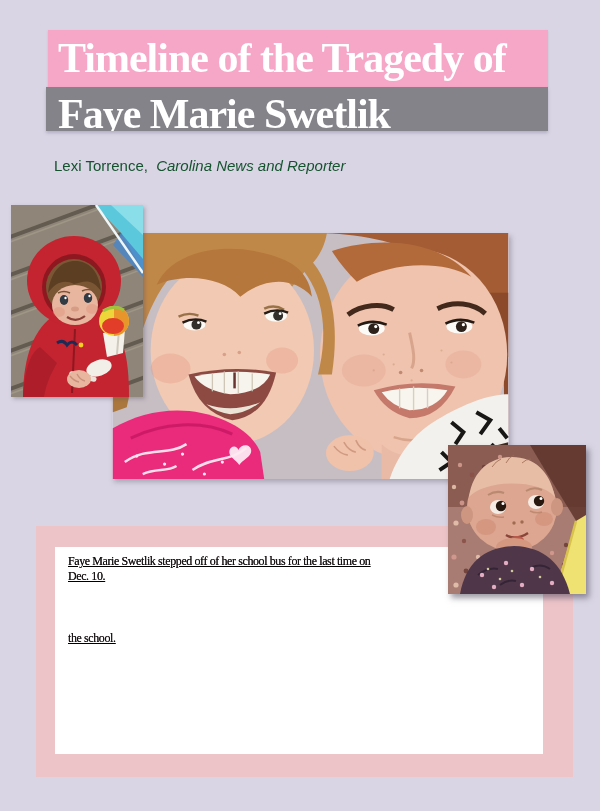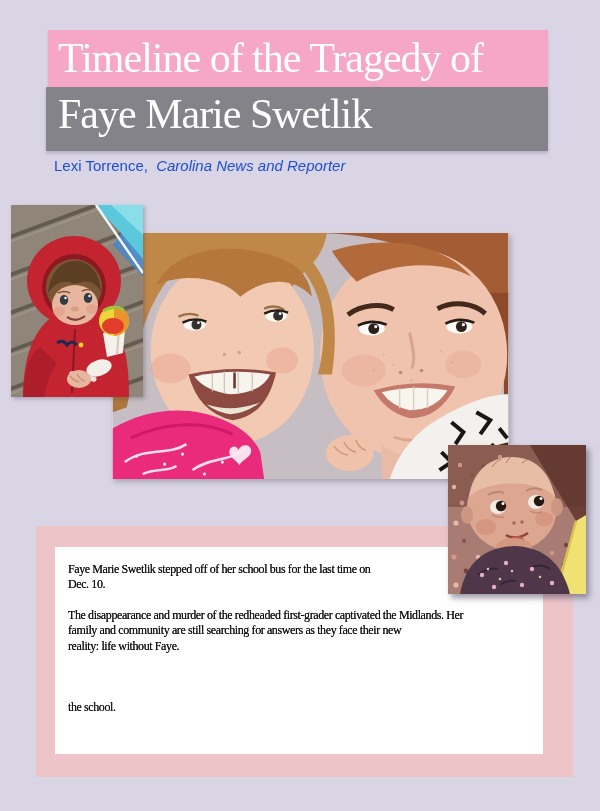--- a/index.html
+++ b/index.html
@@ -6,35 +6,35 @@
   body{
     width:600px;height:811px;
     background:#d9d5e4;
     font-family:"Liberation Serif", serif;
     overflow:hidden;
   }
   .poster{position:relative;width:600px;height:811px;background:#d9d5e4;}
 
   
   .banner{position:absolute;color:#ffffff;font-family:"Liberation Serif", serif;
-    font-weight:400;letter-spacing:-1px;white-space:nowrap;overflow:hidden;}
+    font-weight:700;letter-spacing:-1px;white-space:nowrap;overflow:hidden;}
   .banner-top{
     left:48px;top:30px;width:500px;height:57px;background:#f6a6c7;
     font-size:42px;line-height:56px;padding-left:10px;box-sizing:border-box;
     box-shadow:0 1px 2px rgba(120,110,135,.25);
   }
   .banner-bottom{
-    left:46px;top:87px;width:502px;height:64px;background:#84838a;
+    left:46px;top:87px;width:502px;height:44px;background:#84838a;
     font-size:42px;line-height:55px;padding-left:12px;box-sizing:border-box;
     box-shadow:0 2px 3px rgba(110,100,130,.35);
   }
   .byline{
     position:absolute;left:54px;top:156px;
     font-family:"Liberation Sans", sans-serif;
-    font-size:15px;line-height:20px;color:#1d4ed8;white-space:nowrap;
+    font-size:15px;line-height:20px;color:#14532d;white-space:nowrap;
   }
   .byline .pub{font-style:italic;}
   .byline .author{margin-right:4px;}
 
   
   .photo{position:absolute;display:block;}
   .photo svg{display:block;width:100%;height:100%;}
   .photo-snowcone{left:11px;top:205px;width:132px;height:192px;z-index:3;
     box-shadow:2px 2px 4px rgba(80,75,95,.35);}
   .photo-selfie{left:112px;top:233px;width:397px;height:246px;z-index:2;
@@ -43,21 +43,22 @@
     box-shadow:3px 4px 6px rgba(75,70,90,.55);}
 
   
   .intro-panel{
     position:absolute;left:36px;top:526px;width:537px;height:251px;
     background:#edc5c9;z-index:1;
   }
   .intro-card{
     position:absolute;left:19px;top:21px;width:488px;height:207px;
     background:#ffffff;box-sizing:border-box;
-    padding:15px 12px 0 13px;
+    padding:7px 12px 0 13px;
+    text-decoration:underline;
   }
   .intro-card p{
     margin:0 0 15px 0;
     font-family:"Liberation Serif", serif;
     font-size:12px;line-height:15.4px;letter-spacing:-0.4px;
     color:#171314;text-shadow:0 0 .5px #2a2324;
   }
   .intro-card .line{white-space:nowrap;}
 </style>
 </head>
@@ -322,25 +323,20 @@
     </svg>
   </div>
 
   <div class="intro-panel">
     <div class="intro-card">
       <p>
         <span class="line">Faye Marie Swetlik stepped off of her school bus for the last time on</span><br>
         <span class="line">Dec. 10.</span>
       </p>
       <p>
-        <span class="line">The disappearance and murder of the redheaded first-grader captivated the Midlands. Her</span><br>
-        <span class="line">family and community are still searching for answers as they face their new</span><br>
-        <span class="line">reality: life without Faye.</span>
-      </p>
-      <p>
         <br>
         <br>
         <span class="line">the school.</span>
       </p>
     </div>
   </div>
 
 </div>
 
 </body></html>

